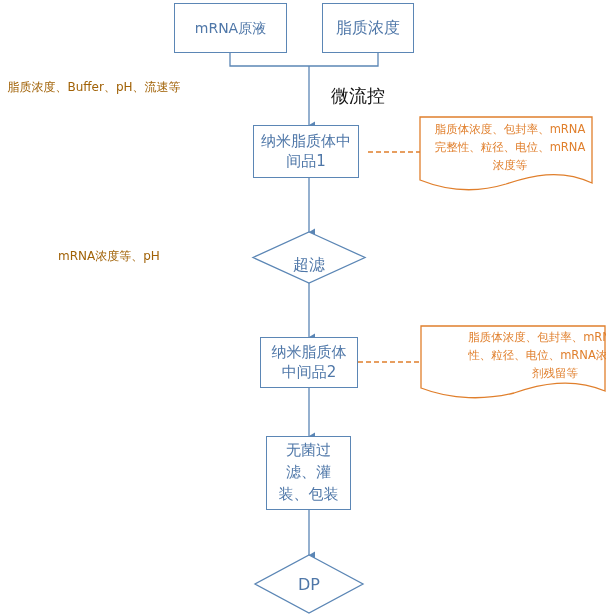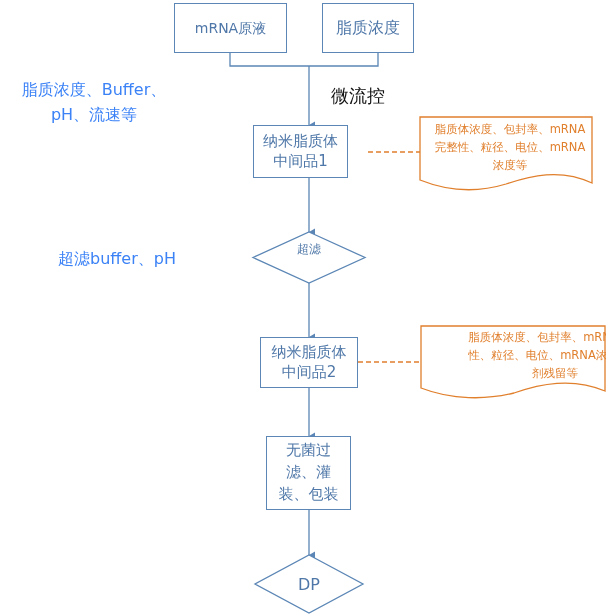--- a/index.html
+++ b/index.html
@@ -4,21 +4,21 @@
 <style>
   html, body { margin: 0; padding: 0; background: #ffffff; }
   body { width: 606px; height: 614px; position: relative; overflow: hidden;
          font-family: "DejaVu Sans", "Liberation Sans", sans-serif; }
   svg.lines { position: absolute; left: 0; top: 0; }
   .box { position: absolute; box-sizing: border-box; border: 1.3px solid #5b86b5; background: #fff;
          color: #4f77a8; display: flex; align-items: center; justify-content: center; text-align: center;
          line-height: 1.3; }
   .diam-label { position: absolute; color: #4f77a8; display: flex; align-items: center; justify-content: center; text-align: center; }
   .doc-text { position: absolute; color: #e07f2c; font-size: 11.5px; line-height: 1.55; text-align: center; display: flex; align-items: center; justify-content: center; }
-  .note { position: absolute; color: #3b82f6; font-size: 16px; line-height: 1.55; text-align: center; }
+  .note { position: absolute; color: #a16207; font-size: 12px; line-height: 1.55; text-align: center; }
   .big-label { position: absolute; color: #111; font-size: 18px; }
 </style>
 </head>
 <body>
 
 <svg class="lines" width="606" height="614">
   <defs>
     <marker id="arr" markerWidth="8" markerHeight="8" refX="4" refY="6" orient="auto" markerUnits="userSpaceOnUse">
       <path d="M0,0 L8,0 L4,7 Z" fill="#5b86b5" transform="translate(0,-1)"></path>
     </marker>
@@ -44,27 +44,27 @@
 <div class="box" style="left:174px;top:3px;width:113px;height:50px;font-size:14px;">
   <span>mRNA原液</span>
 </div>
 <div class="box" style="left:322px;top:3px;width:92px;height:50px;font-size:16px;">
   <span>脂质浓度</span>
 </div>
 
 <div class="big-label" style="left:331px;top:84px;font-family:Liberation Mono, monospace;">微流控</div>
 
 <div class="note" style="left:6px;top:78px;width:176px;">脂质浓度、Buffer、pH、流速等</div>
-<div class="note" style="left:58px;top:247px;width:120px;text-align:left;">超滤buffer、pH</div>
+<div class="note" style="left:58px;top:247px;width:120px;text-align:left;">mRNA浓度等、pH</div>
 
-<div class="box" style="left:253px;top:125px;width:95px;height:53px;font-size:15px;padding:8px 6px;">
+<div class="box" style="left:253px;top:125px;width:106px;height:53px;font-size:15px;padding:8px 6px;">
   <span>纳米脂质体中间品1</span>
 </div>
 
-<div class="diam-label" style="left:253px;top:224px;width:112px;height:51px;font-size:12px;">超滤</div>
+<div class="diam-label" style="left:253px;top:240px;width:112px;height:51px;font-size:16px;">超滤</div>
 
 <div class="box" style="left:260px;top:337px;width:98px;height:51px;font-size:15px;padding:16px 6px;">
   <span>纳米脂质体中间品2</span>
 </div>
 
 <div class="box" style="left:266px;top:436px;width:85px;height:74px;font-size:15px;padding:10px 8px;line-height:1.45;">
   <span>无菌过滤、灌装、包装</span>
 </div>
 
 <div class="diam-label" style="left:255px;top:555px;width:108px;height:58px;font-size:16px;">DP</div>

